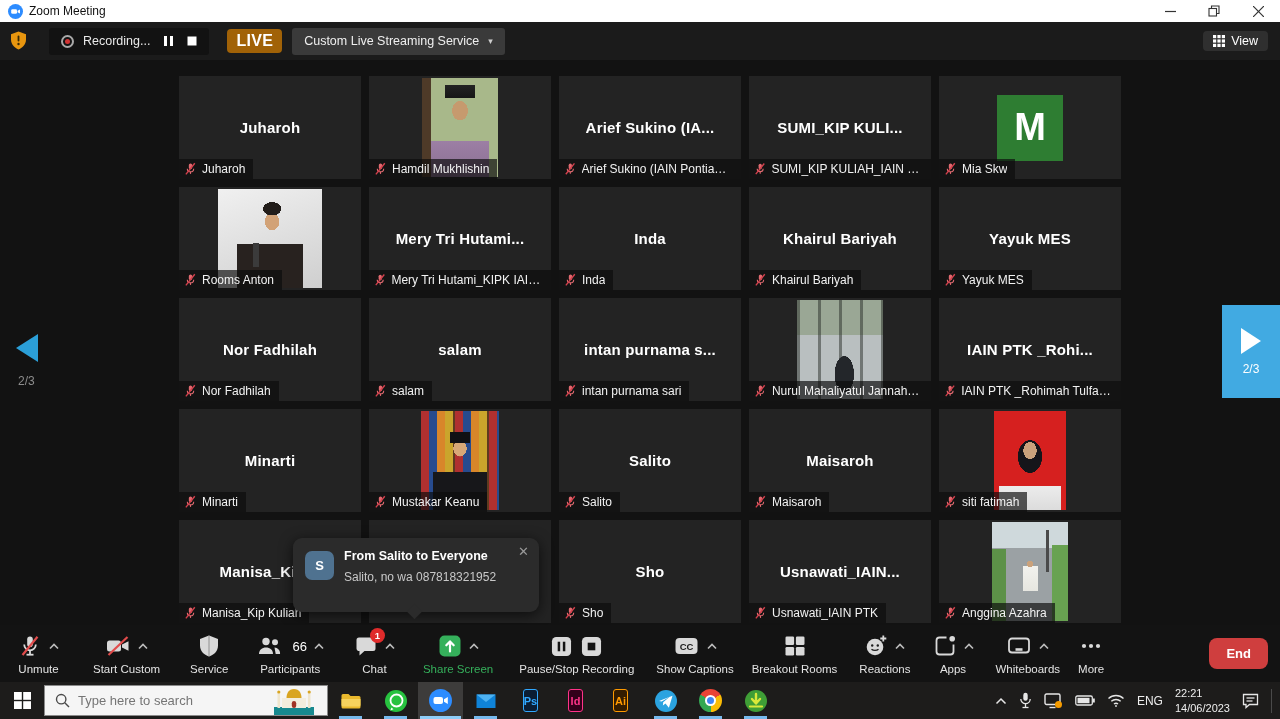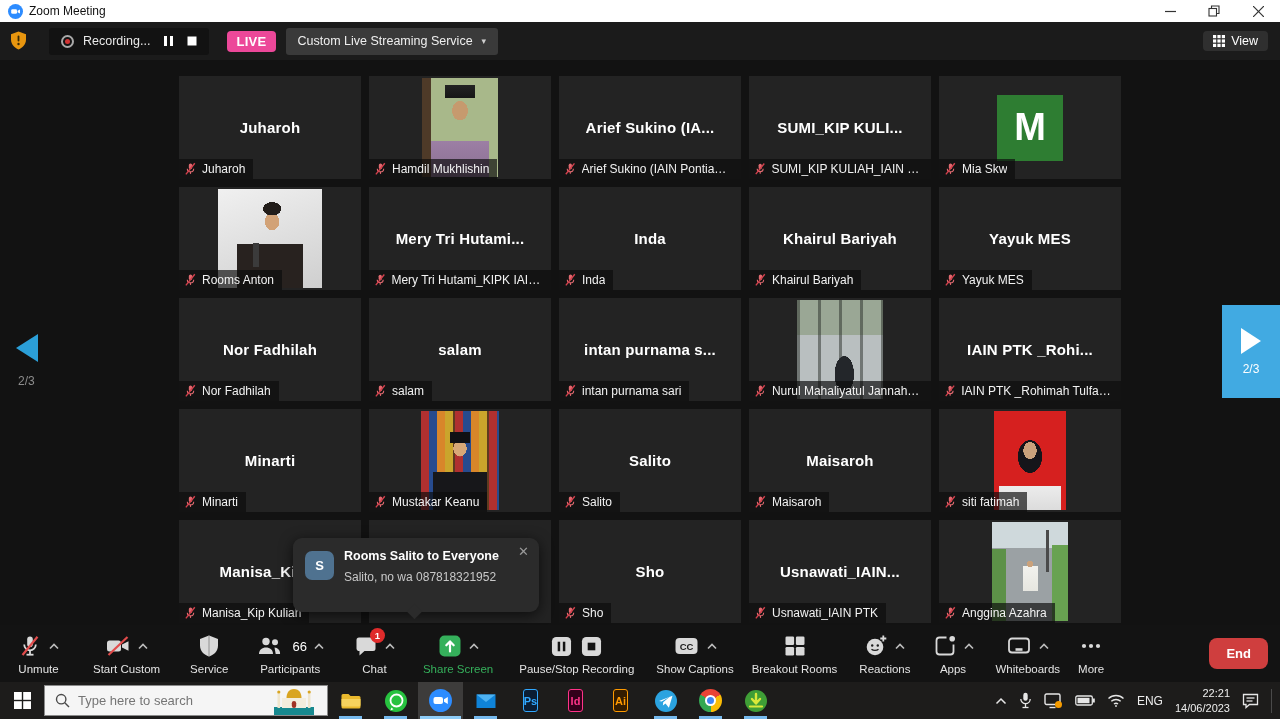--- a/index.html
+++ b/index.html
@@ -14,21 +14,21 @@
   .win-btn { width:44px; height:100%; display:flex; align-items:center; justify-content:center; color:#333; font-size:12px; cursor:pointer; }
 
   
   .meeting-header { position:absolute; top:22px; left:0; right:0; height:38px; background:#1b1b1b; display:flex; align-items:center; }
   .shield-badge { margin-left:10px; display:flex; }
   .recording-pill { margin-left:22px; background:#121212; border-radius:3px; height:27px; display:flex; align-items:center; gap:9px; padding:0 12px; }
   .rec-dot { width:13px; height:13px; border:2px solid #a9a9a9; border-radius:50%; display:flex; align-items:center; justify-content:center; }
   .rec-dot::after { content:""; width:5px; height:5px; background:#d23434; border-radius:50%; }
   .rec-label { color:#e9e9e9; font-size:12.5px; }
   .rec-ctl { display:flex; align-items:center; margin-left:4px; cursor:pointer; }
-  .live-badge { margin-left:18px; background:#ec4899; color:#fff; font-weight:bold; font-size:13px; border-radius:4px; padding:3px 9px; letter-spacing:.3px; }
+  .live-badge { margin-left:18px; background:#a16207; color:#fff; font-weight:bold; font-size:16px; border-radius:4px; padding:3px 9px; letter-spacing:.3px; }
   .stream-dropdown { margin-left:10px; background:#3a3a3a; border-radius:3px; height:27px; display:flex; align-items:center; padding:0 12px; color:#efefef; font-size:12.5px; cursor:pointer; gap:9px; }
   .stream-caret { font-size:9px; color:#cfcfcf; }
   .view-btn { margin-left:auto; margin-right:12px; background:#2f2f2f; border-radius:4px; height:20px; display:flex; align-items:center; gap:6px; padding:0 10px; color:#fff; font-size:12.5px; cursor:pointer; }
 
   
   .main { position:absolute; top:60px; left:0; right:0; height:565px; background:#121212; }
   .grid { position:absolute; left:179px; top:16px; display:grid; grid-template-columns:repeat(5,182px); grid-auto-rows:103px; gap:8px; }
   .tile { position:relative; background:#232323; overflow:hidden; cursor:pointer; }
   .tile-body { position:absolute; inset:0; display:flex; align-items:center; justify-content:center; }
   .center-name { color:#fff; font-size:15px; font-weight:bold; letter-spacing:.2px; padding:0 8px; text-align:center; white-space:nowrap; overflow:hidden; }
@@ -113,21 +113,21 @@
   .adobe-sq { width:15px; height:23px; border-radius:3px; display:flex; align-items:center; justify-content:center; font-weight:bold; font-size:11px; }
   .ps { background:#0b1d33; color:#31a8ff; border:1px solid #31a8ff; }
   .id { background:#33001b; color:#ff3389; border:1px solid #ff3389; }
   .ai { background:#331c00; color:#ff9a00; border:1px solid #ff9a00; }
   .icon-chrome { width:23px; height:23px; border-radius:50%; background:conic-gradient(from -60deg,#ea4335 0 120deg,#fbbc05 120deg 240deg,#34a853 240deg 360deg); position:relative; }
   .icon-chrome::before { content:""; position:absolute; inset:6px; background:#fff; border-radius:50%; }
   .icon-chrome::after { content:""; position:absolute; inset:8px; background:#4285f4; border-radius:50%; }
   .tray { margin-left:auto; display:flex; align-items:center; gap:12px; padding-right:8px; height:100%; }
   .tray-item { display:flex; align-items:center; justify-content:center; cursor:pointer; }
   .tray-lang { color:#eee; font-size:12px; }
-  .tray-clock { color:#eee; font-size:11px; text-align:right; line-height:1.3; cursor:pointer; }
+  .tray-clock { color:#eee; font-size:11px; text-align:left; line-height:1.3; cursor:pointer; }
   .tray-divider { width:1px; height:24px; background:#4a4a4a; }
 </style>
 </head>
 <body>
 
 <div class="screen">
 
   <div class="titlebar">
     <div class="titlebar-left">
       <span style="display:flex">
@@ -608,21 +608,21 @@
       <div class="page">2/3</div>
     </div>
     <div class="nav-right">
       <div class="tri"></div>
       <div class="page">2/3</div>
     </div>
 
     <div class="chat-popup">
       <div class="chat-avatar">S</div>
       <div class="chat-content">
-        <div class="chat-title">Rooms Salito to Everyone</div>
+        <div class="chat-title">From Salito to Everyone</div>
         <div class="chat-msg">Salito, no wa 087818321952</div>
       </div>
       <span class="chat-close">✕</span>
     </div>
   </div>
 
   <div class="toolbar">
     <div class="tb-btn mr34">
       <div class="tb-icon-row">
         <svg width="24" height="24" viewBox="0 0 24 24">

